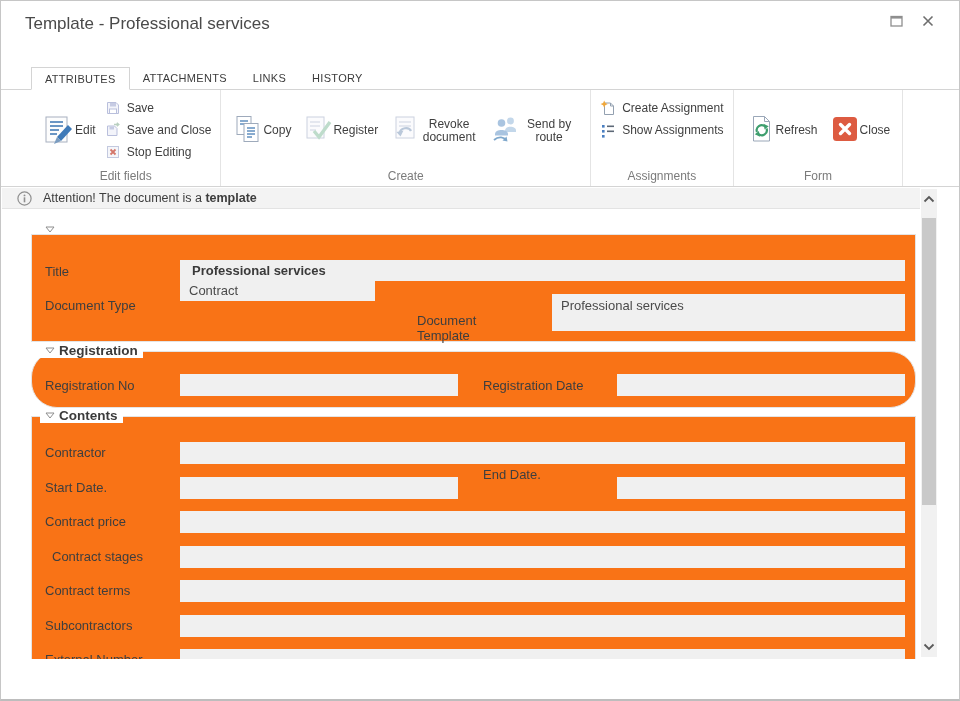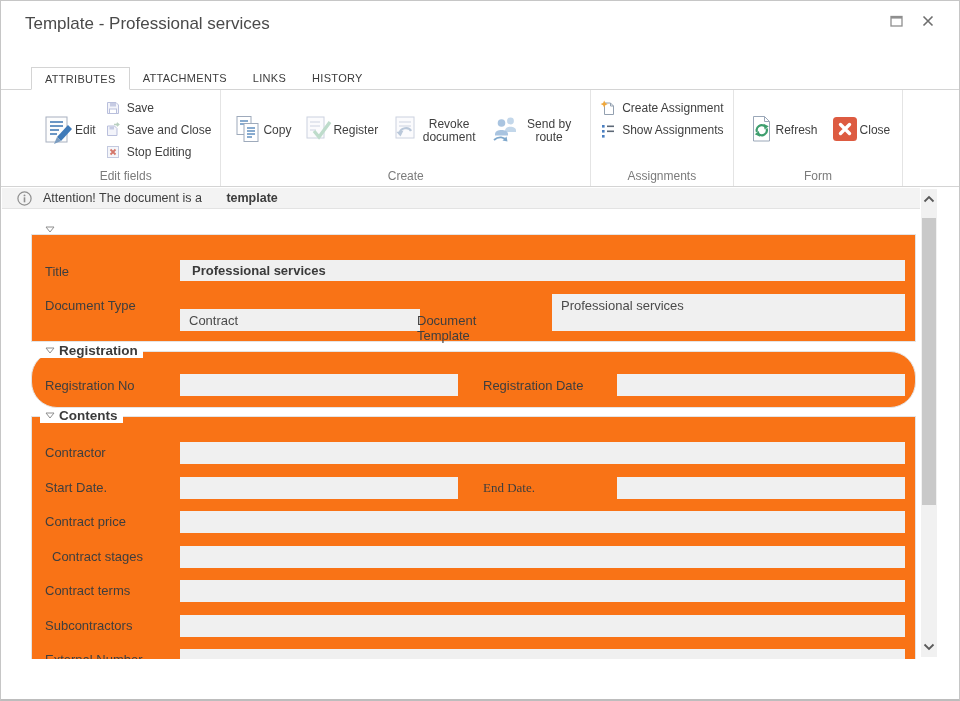--- a/index.html
+++ b/index.html
@@ -28,21 +28,21 @@
   .bigbtn { display:flex; align-items:center; min-width:40px; height:68px;
             padding:2px 3px; cursor:pointer; }
   .bigbtn .bicon { height:34px; display:flex; align-items:center; justify-content:center; }
   .bigbtn .lbl { font-size:12px; color:#3f3f3f; text-align:center; line-height:13px; margin-top:3px; max-width:58px; }
   .smallcol { display:flex; flex-direction:column; gap:3px; padding-top:3px; }
   .smallbtn { display:flex; align-items:center; gap:6px; height:19px; font-size:12px; color:#3f3f3f; cursor:pointer; }
   
   .attention { position:absolute; top:187px; left:1px; right:39px; height:21px; background:#f3f3f3;
                border-bottom:1px solid #e3e3e3; display:flex; align-items:center; padding-left:15px; gap:11px;
                font-size:12.5px; color:#3d3d3d; }
-  .attention b { font-weight:bold;margin-left:21px; }
+  .attention b { font-weight:bold; }
   
   .content { position:absolute; top:208px; left:1px; width:957px; height:450px; overflow:hidden; background:#fff; }
   .panel { position:absolute; left:29px; width:885px; border:1px solid #e4e4e4; background:#f97316; }
   .legend { position:absolute; top:-9px; left:8px; background:#fff; padding:0 5px; display:flex;
             align-items:center; gap:4px; font-size:13.5px; font-weight:bold; color:#3b3b3b; }
   .flabel { position:absolute; font-size:13px; color:#3e3e3e; }
   .finput { position:absolute; background:#f0f0f0; font-size:13px; color:#4a4a4a;
             display:flex; align-items:center; padding-left:9px; cursor:default; }
   .finput.bold { font-weight:bold; color:#3a3a3a; padding-left:12px; }
   
@@ -245,21 +245,21 @@
 
     <div class="panel" style="top:25px; height:108px;">
       <div class="legend">
         <svg width="10" height="7" viewBox="0 0 10 7">
           <polygon points="1,1 9,1 5,6" fill="#fff" stroke="#8e8e8e" stroke-width="1"></polygon>
         </svg>
       </div>
       <div class="flabel" style="left:13px; top:29px;">Title</div>
       <div class="finput bold" style="left:148px; top:25px; width:725px; height:21px;">Professional services</div>
       <div class="flabel" style="left:13px; top:63px;">Document Type</div>
-      <div class="finput" style="left:148px; top:74px; width:240px; height:22px;">Contract</div>
+      <div class="finput" style="left:148px; top:44px; width:195px; height:22px;">Contract</div>
       <div class="flabel" style="left:385px; top:78px; width:95px; line-height:15px;">Document Template</div>
       <div class="finput" style="left:520px; top:59px; width:353px; height:37px; align-items:flex-start; padding-top:4px;">Professional services</div>
     </div>
 
     <div class="panel" style="top:142px; height:57px;border-radius:26px;">
       <div class="legend">
         <svg width="10" height="7" viewBox="0 0 10 7">
           <polygon points="1,1 9,1 5,6" fill="#fff" stroke="#8e8e8e" stroke-width="1"></polygon>
         </svg>
         <span>Registration</span>
@@ -275,21 +275,21 @@
         <svg width="10" height="7" viewBox="0 0 10 7">
           <polygon points="1,1 9,1 5,6" fill="#fff" stroke="#8e8e8e" stroke-width="1"></polygon>
         </svg>
         <span>Contents</span>
       </div>
       <div class="flabel" style="left:13px; top:28px;">Contractor</div>
       <div class="finput" style="left:148px; top:25px; width:725px; height:22px;"></div>
 
       <div class="flabel" style="left:13px; top:63px;">Start Date.</div>
       <div class="finput" style="left:148px; top:60px; width:278px; height:22px;"></div>
-      <div class="flabel" style="left:451px; top:63px;font-family:Liberation Serif, serif;">End Date.</div>
+      <div class="flabel" style="left:451px; top:50px;">End Date.</div>
       <div class="finput" style="left:585px; top:60px; width:288px; height:22px;"></div>
 
       <div class="flabel" style="left:13px; top:97px;">Contract price</div>
       <div class="finput" style="left:148px; top:94px; width:725px; height:22px;"></div>
 
       <div class="flabel" style="left:20px; top:132px;">Contract stages</div>
       <div class="finput" style="left:148px; top:129px; width:725px; height:22px;"></div>
 
       <div class="flabel" style="left:13px; top:166px;">Contract terms</div>
       <div class="finput" style="left:148px; top:163px; width:725px; height:22px;"></div>

